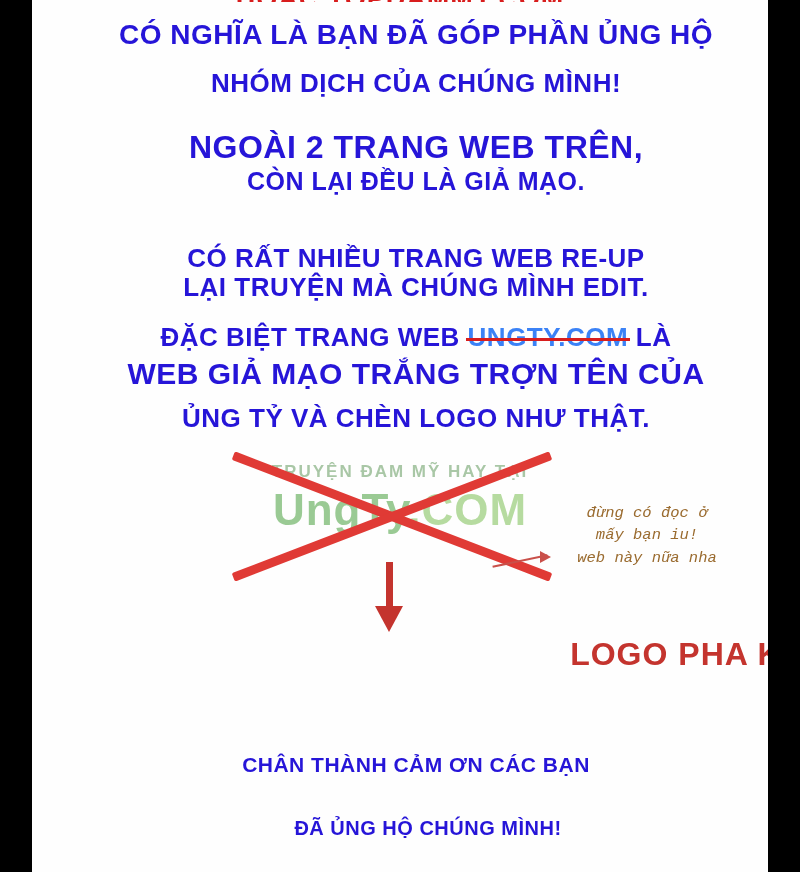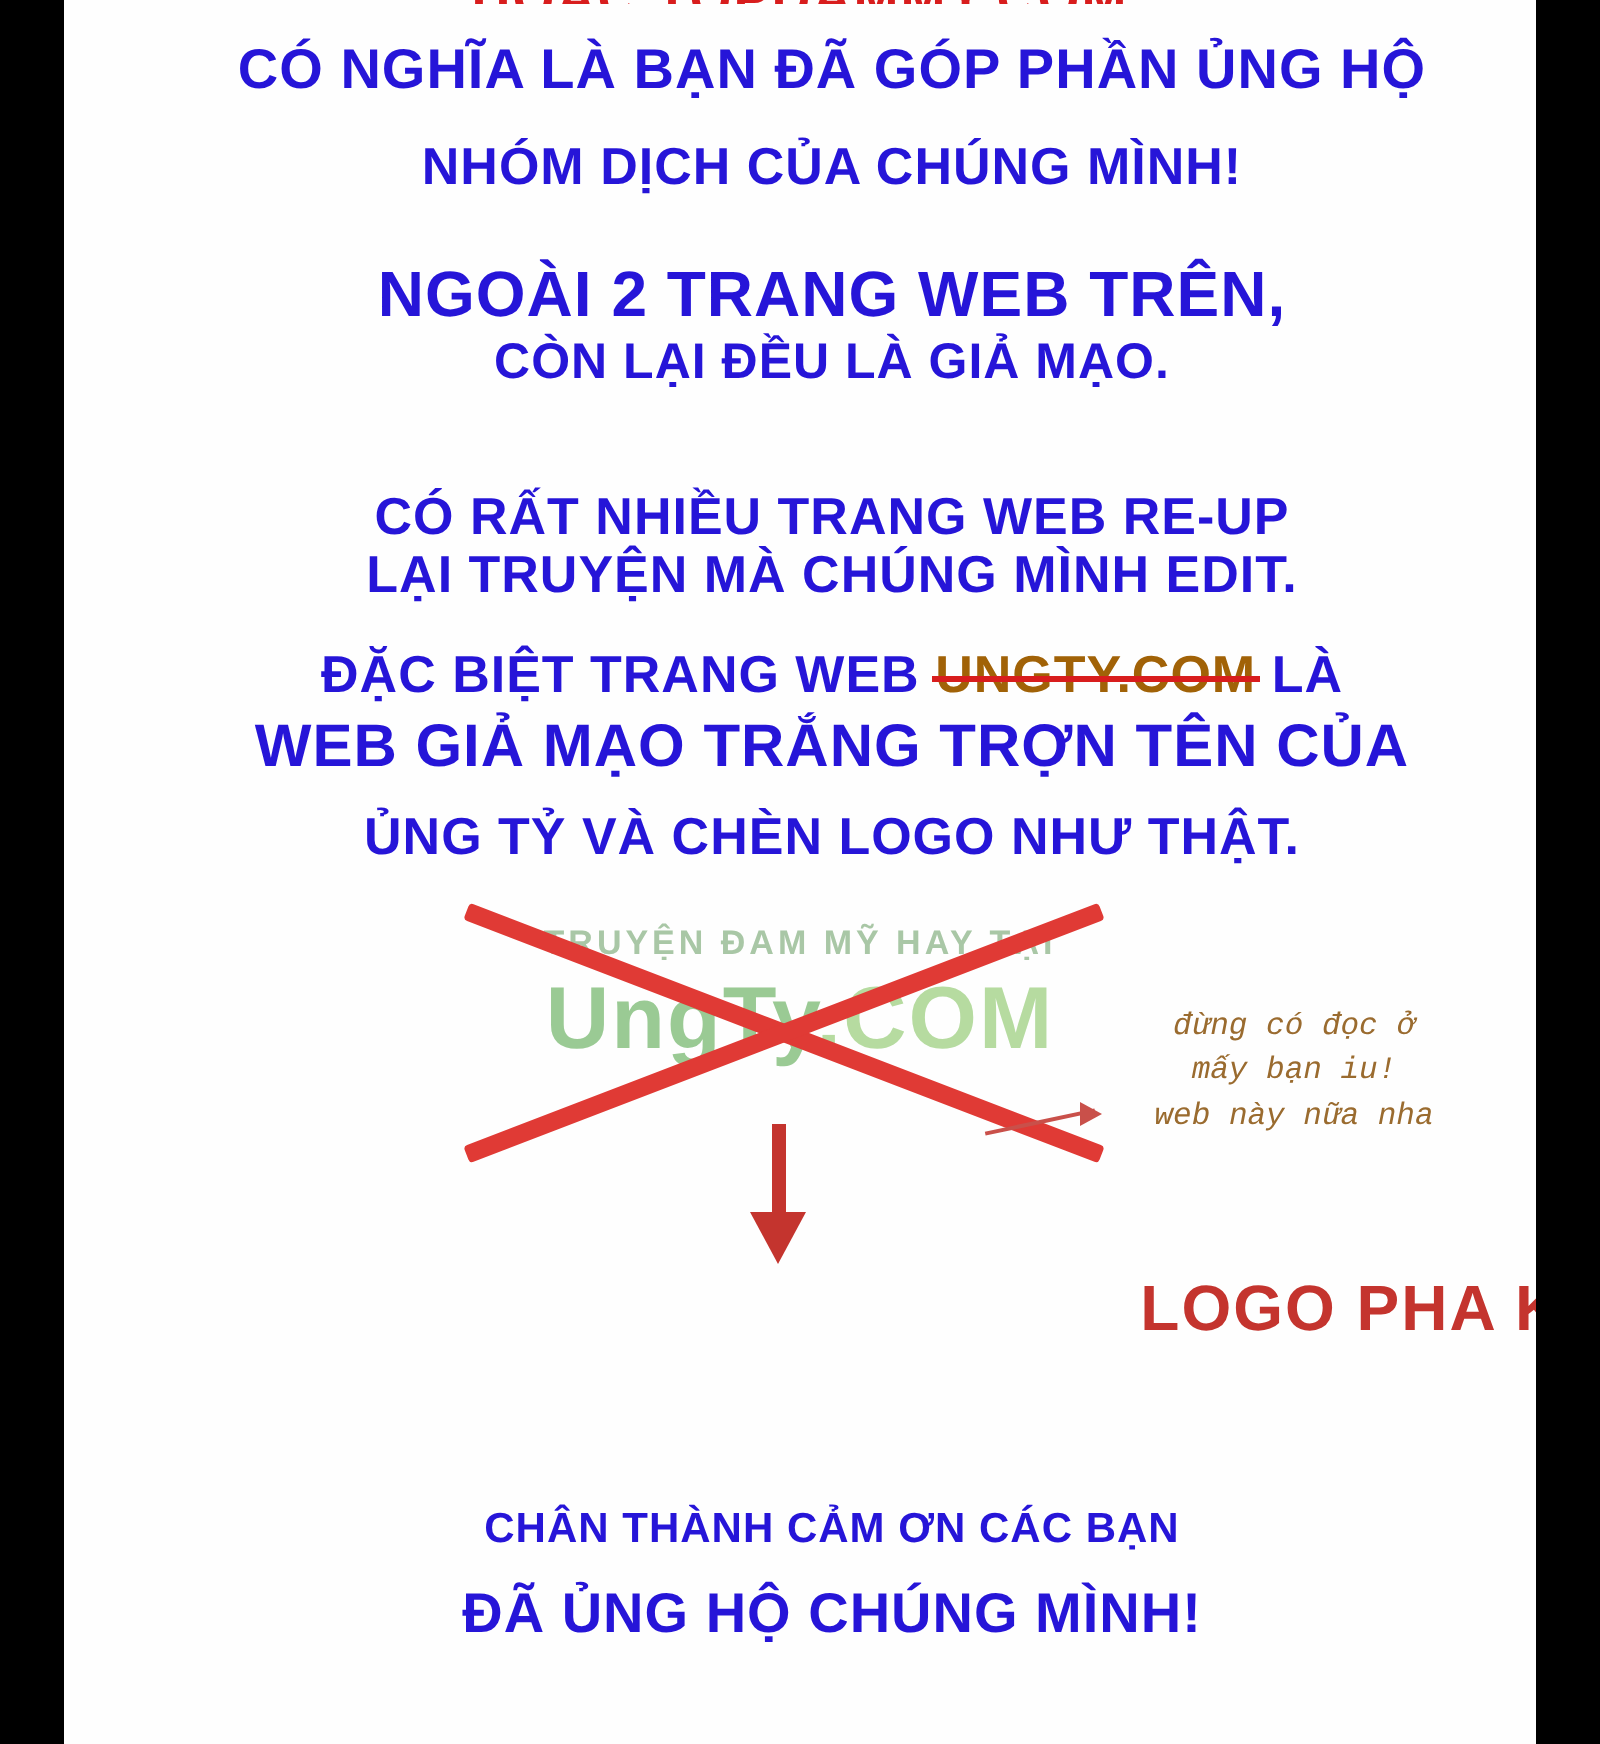--- a/index.html
+++ b/index.html
@@ -56,26 +56,26 @@
   .l1 { top: 18px;  font-size: 28px; }
   .l2 { top: 68px;  font-size: 26px; }
   .l3 { top: 128px; font-size: 32px; }
   .l4 { top: 166px; font-size: 25px; }
   .l5 { top: 243px; font-size: 26px; }
   .l6 { top: 272px; font-size: 26px; }
   .l7 { top: 322px; font-size: 26px; }
   .l8 { top: 356px; font-size: 30px; }
   .l9 { top: 403px; font-size: 26px; }
   .l-thanks1 { top: 752px; font-size: 21px; }
-  .l-thanks2 { top: 790px; font-size: 28px; }
+  .l-thanks2 { top: 816px; font-size: 20px; margin-left: 12px; }
 
   .strike-wrap {
     position: relative;
     display: inline-block;
-    color: #a16207;
+    color: #3b82f6;
   }
   .strike-wrap::after {
     content: "";
     position: absolute;
     left: -2px;
     right: -2px;
     top: 52%;
     height: 3px;
     background: #d81d1d;
   }

